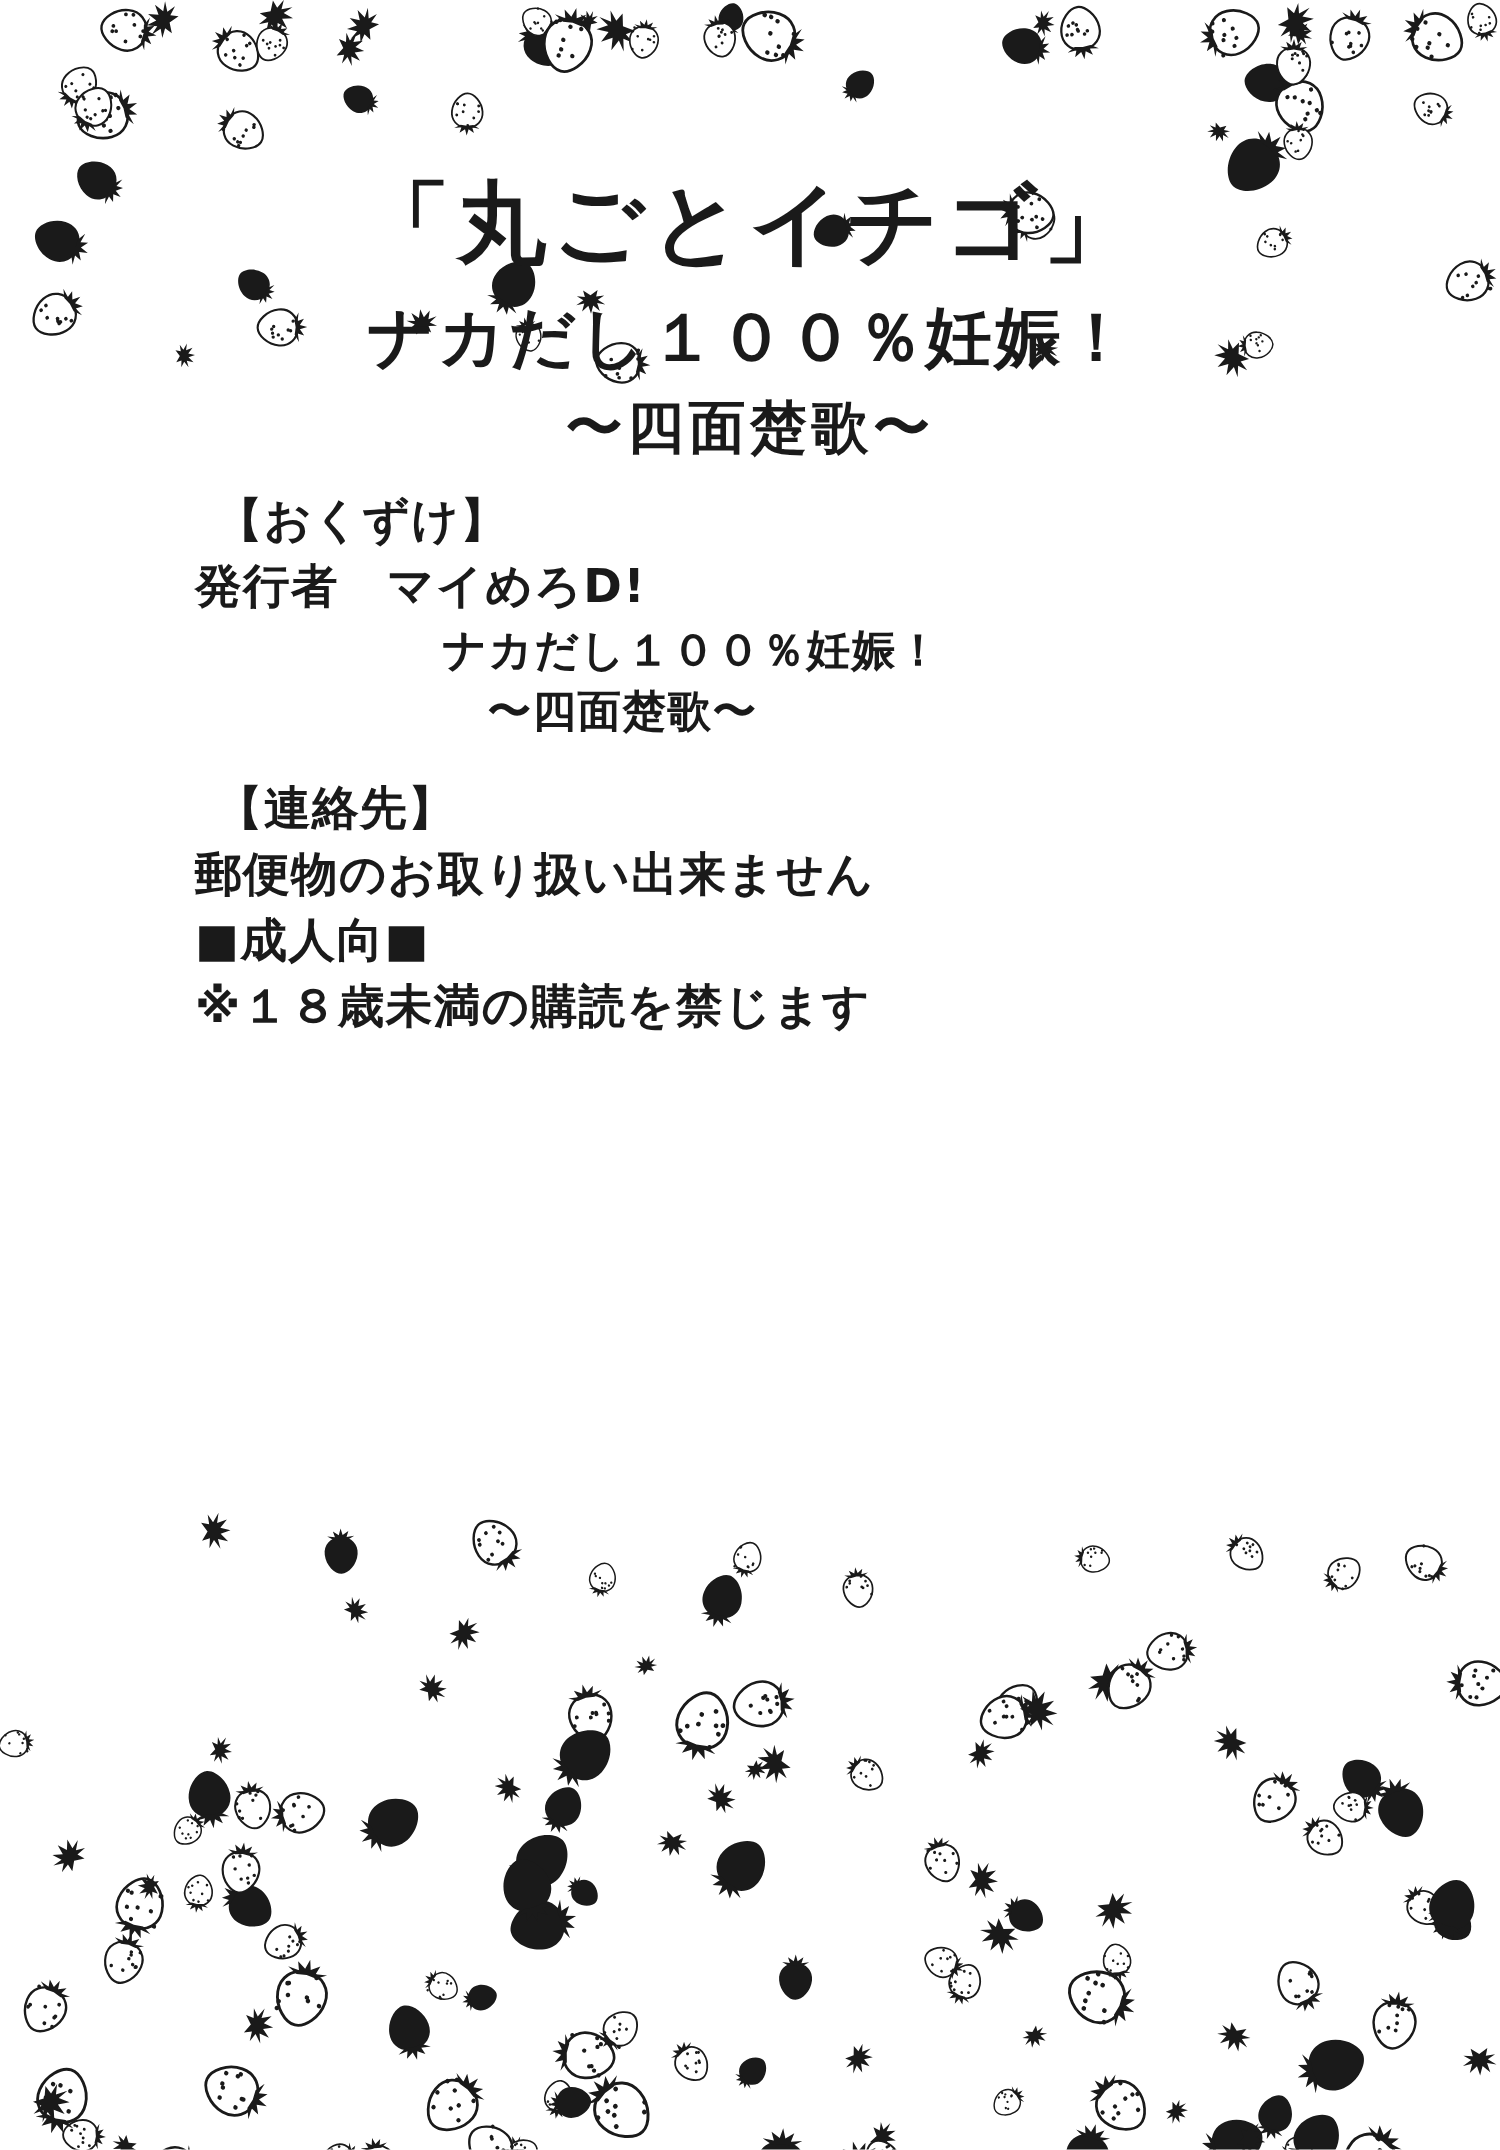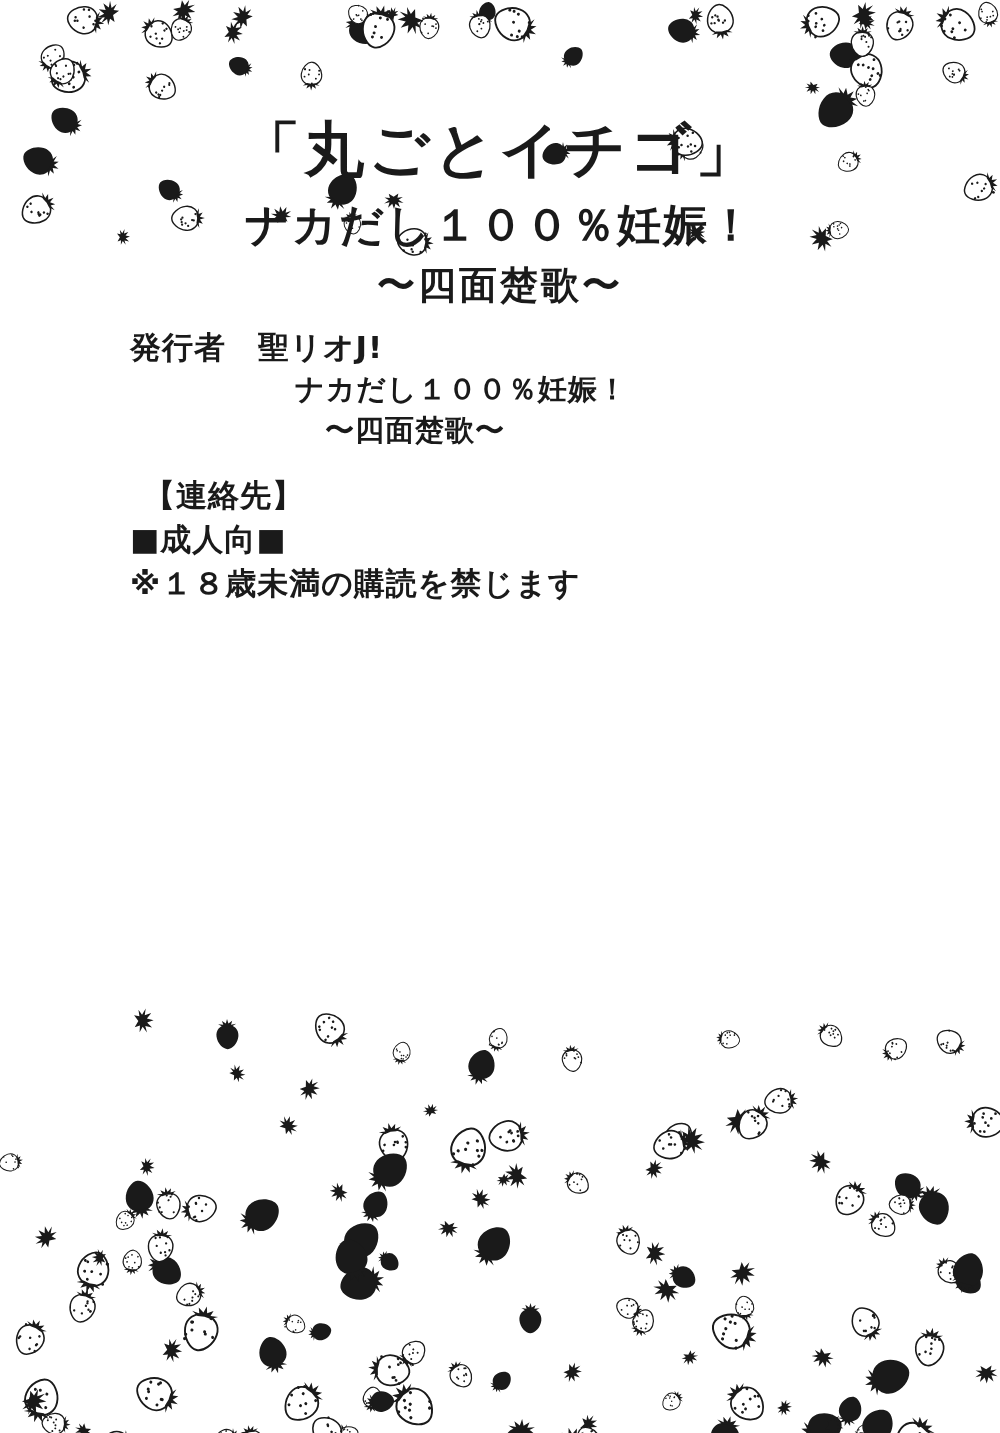--- a/index.html
+++ b/index.html
@@ -1952,24 +1952,26 @@
     </span>
   </div>
 
 <div class="content">
 
   <div class="title-main">「丸ごとイチゴ」</div>
   <div class="title-sub">ナカだし１００％妊娠！</div>
   <div class="title-tertiary">〜四面楚歌〜</div>
 
   <div class="colophon">
-    <div class="row">発行者　聖リオJ!</div>
+    <div class="row indent-head">【おくずけ】</div>
+    <div class="row">発行者　マイめろD!</div>
     <div class="row indent-2 smallrow">ナカだし１００％妊娠！</div>
     <div class="row indent-3 smallrow">〜四面楚歌〜</div>
 
     <div class="gap"></div>
 
     <div class="row indent-head">【連絡先】</div>
+    <div class="row">郵便物のお取り扱い出来ません</div>
     <div class="row">■成人向■</div>
     <div class="row">※１８歳未満の購読を禁じます</div>
   </div>
 
 </div>
 
 </body></html>

